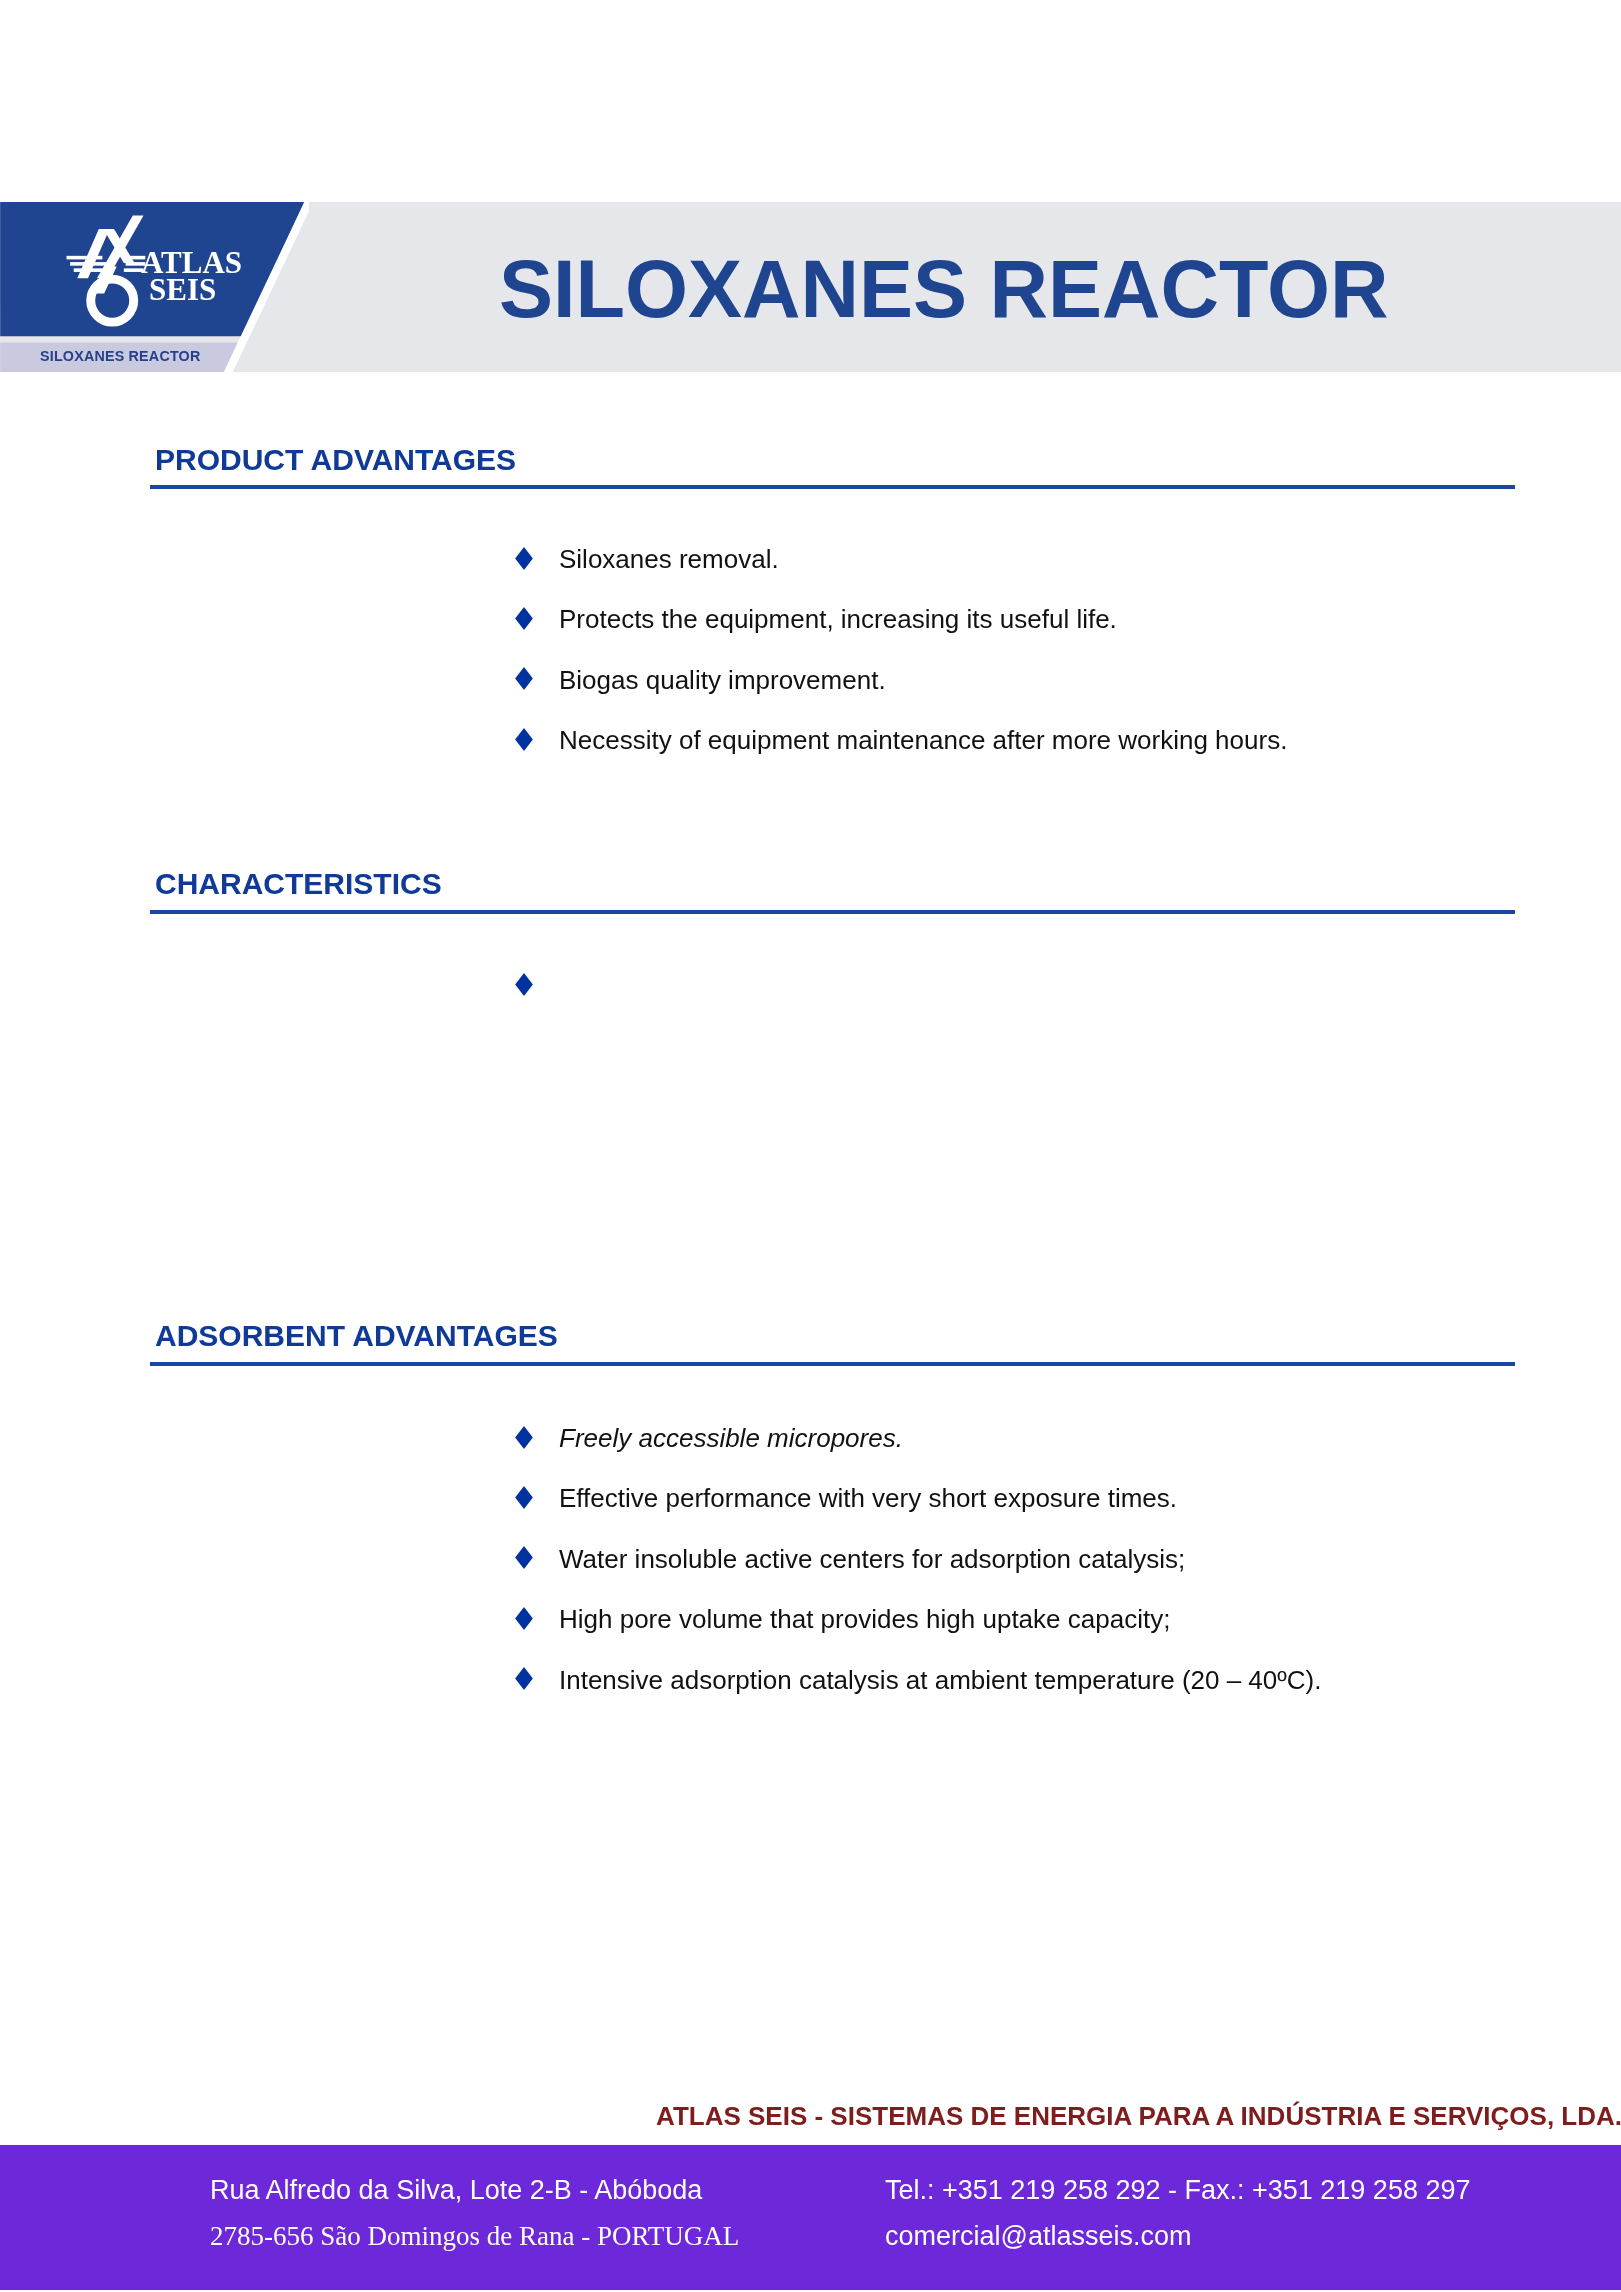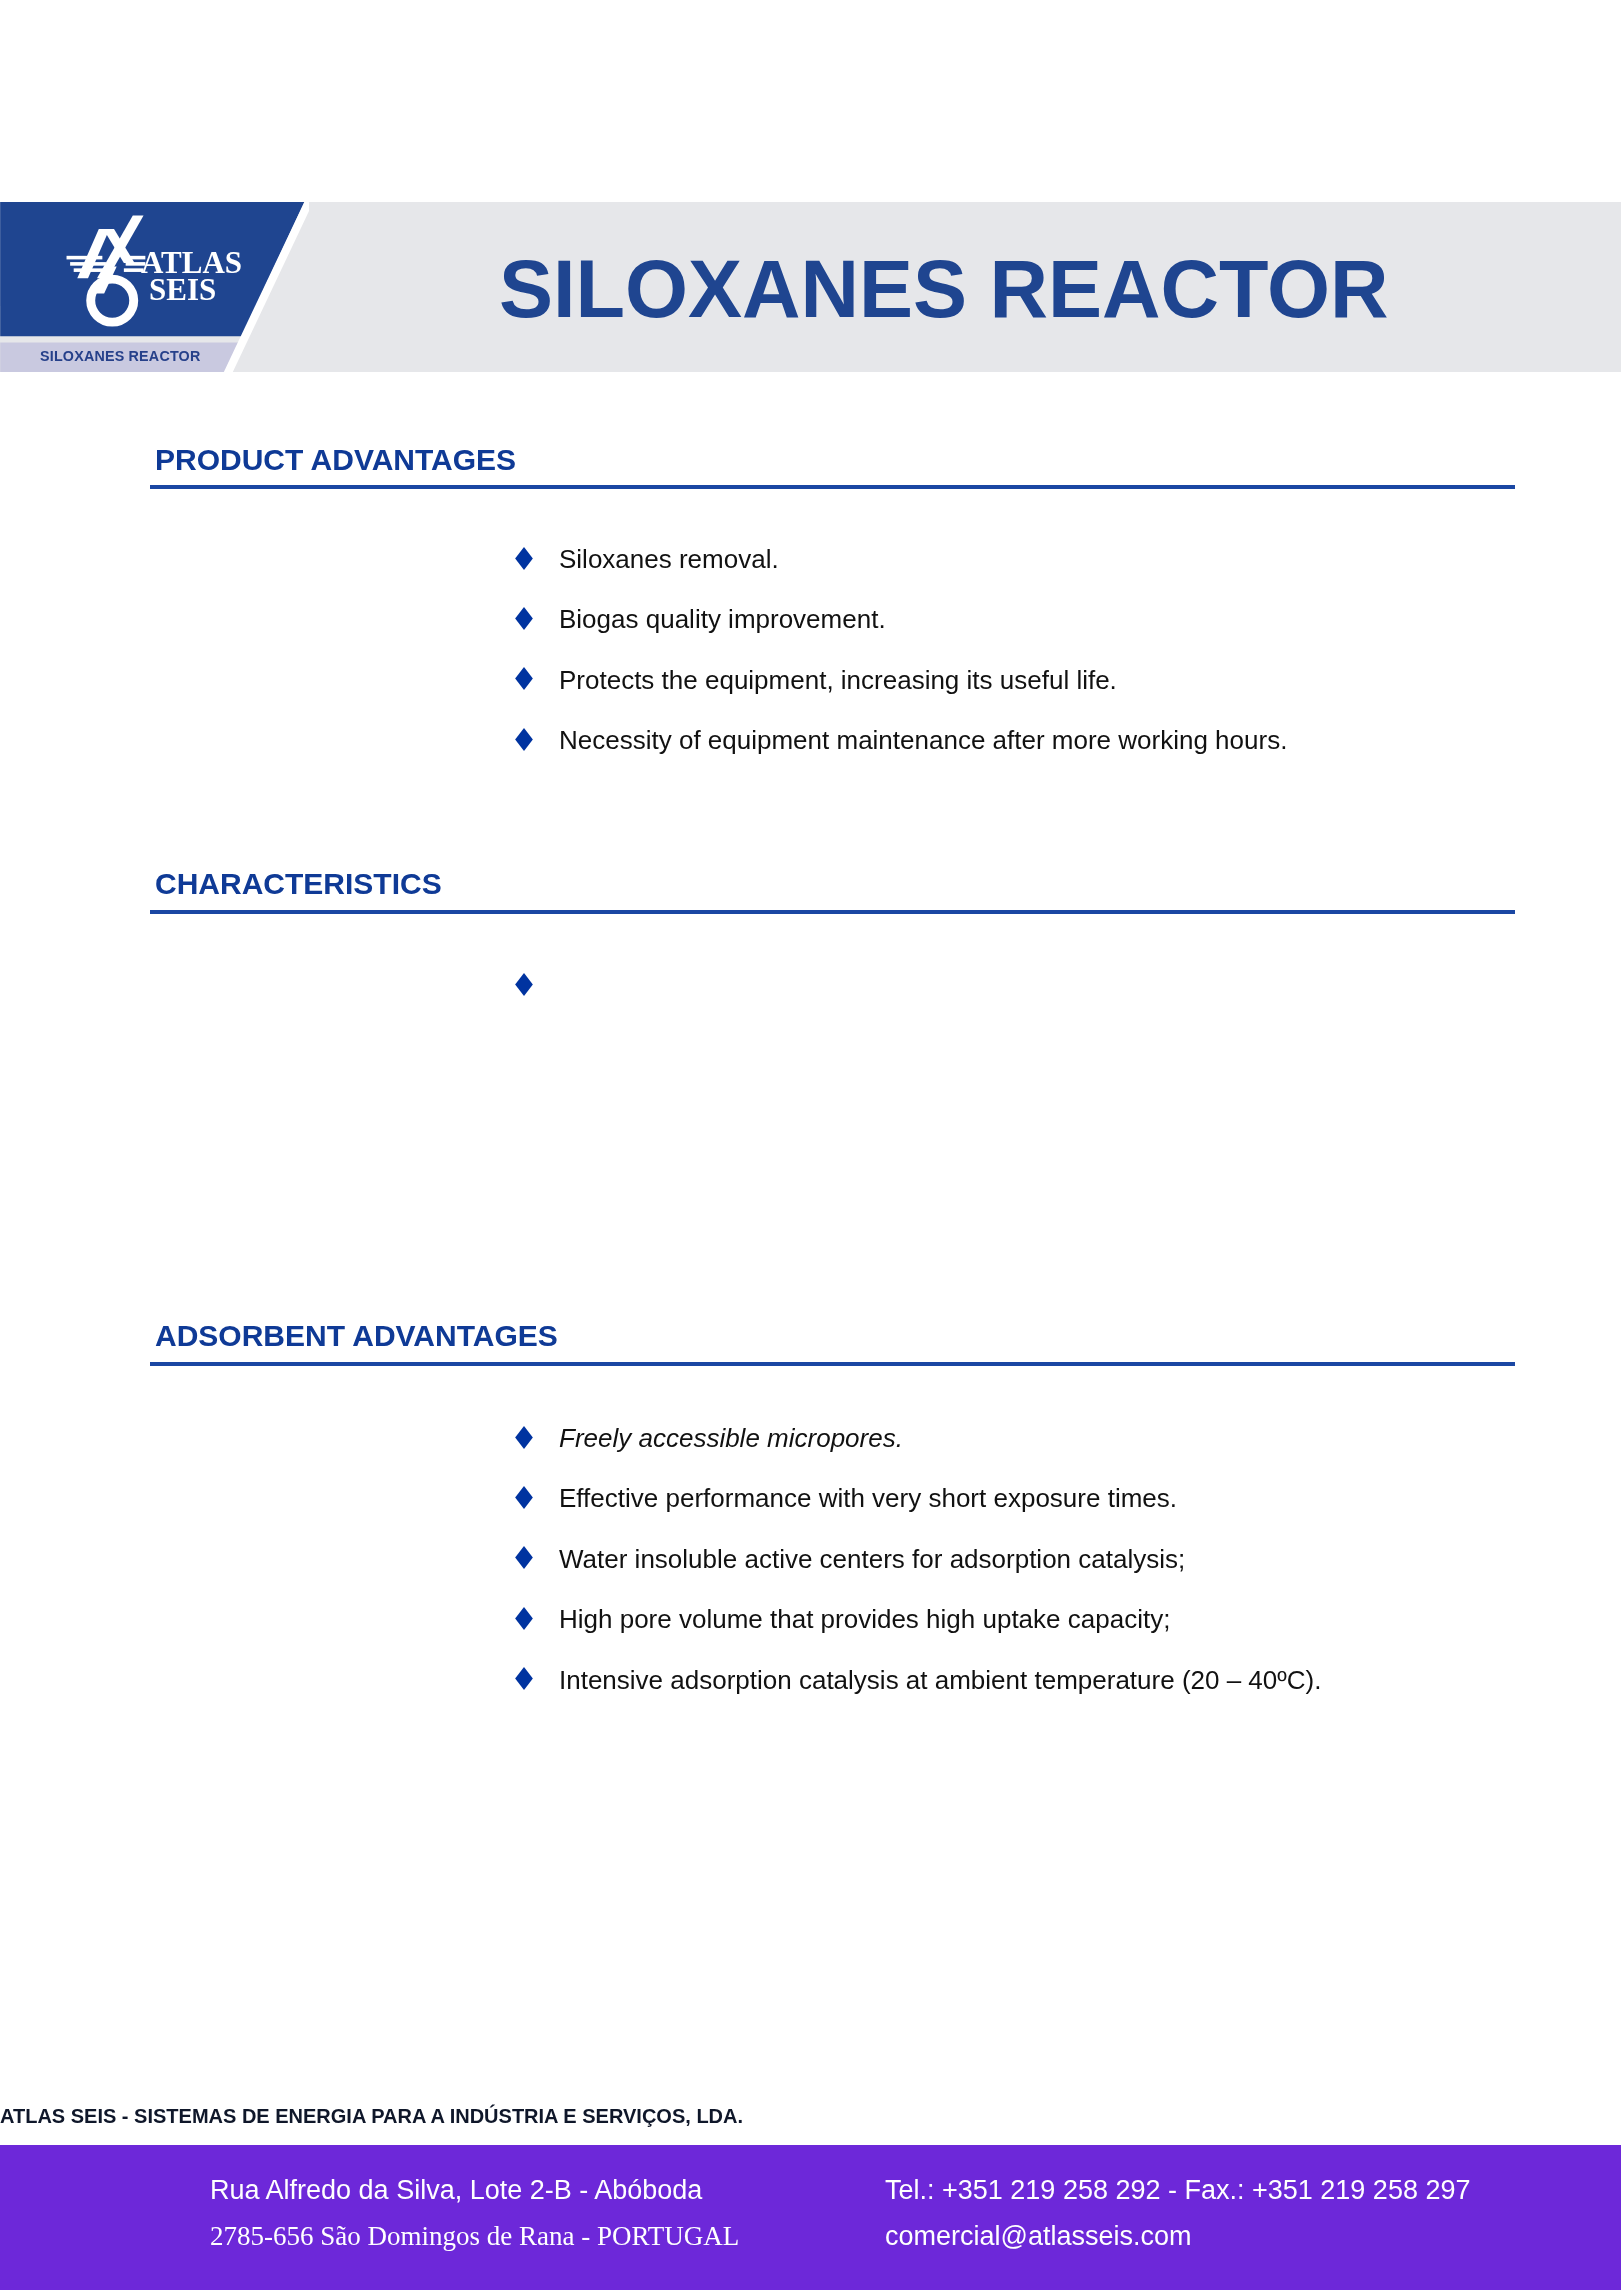--- a/index.html
+++ b/index.html
@@ -38,22 +38,22 @@
     position: absolute; left: 510px; width: 996px; margin: 0; padding: 0; list-style: none;
   }
   .bullet-item {
     position: relative; padding-left: 49px;
     font-size: 26px; color: #111111; line-height: 47px; text-align: justify;
   }
   .bullet-icon {
     position: absolute; left: 5.4px; top: 10.7px; width: 18px; height: 23px;
   }
   .company-name {
-    position: absolute; left: 0; width: 1622px; top: 2098px; text-align: left;
-    font-size: 20px; font-weight: bold; color: #0f172a; line-height: 36px;
+    position: absolute; left: 0; width: 1622px; top: 2098px; text-align: right;
+    font-size: 26px; font-weight: bold; color: #7f1d1d; line-height: 36px;
   }
   .footer-band {
     position: absolute; left: 0; top: 2145px; width: 1622px; height: 145px;
     background: #6d28d9;
   }
   .footer-line {
     position: absolute; font-size: 27px; color: #ffffff; line-height: 36px; white-space: nowrap;
   }
 </style>
 </head>
@@ -100,27 +100,27 @@
   <li class="bullet-item" style="margin-bottom:13.4px;">
     <svg class="bullet-icon" viewBox="0 0 20 26">
         <polygon points="10,0 20,13 10,26 0,13" fill="#0033a0"></polygon>
       </svg>
     <span>Siloxanes removal.</span>
   </li>
   <li class="bullet-item" style="margin-bottom:13.4px;">
     <svg class="bullet-icon" viewBox="0 0 20 26">
         <polygon points="10,0 20,13 10,26 0,13" fill="#0033a0"></polygon>
       </svg>
-    <span>Biogas quality improvement.</span>
+    <span>Protects the equipment, increasing its useful life.</span>
   </li>
   <li class="bullet-item" style="margin-bottom:13.4px;">
     <svg class="bullet-icon" viewBox="0 0 20 26">
         <polygon points="10,0 20,13 10,26 0,13" fill="#0033a0"></polygon>
       </svg>
-    <span>Protects the equipment, increasing its useful life.</span>
+    <span>Biogas quality improvement.</span>
   </li>
   <li class="bullet-item">
     <svg class="bullet-icon" viewBox="0 0 20 26">
         <polygon points="10,0 20,13 10,26 0,13" fill="#0033a0"></polygon>
       </svg>
     <span>Necessity of equipment maintenance after more working hours.</span>
   </li>
 </ul>
 
 <div class="section-heading" style="top:866px;">CHARACTERISTICS</div>

